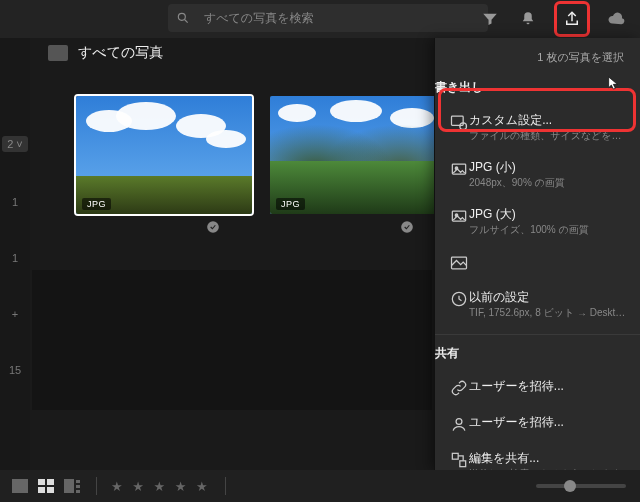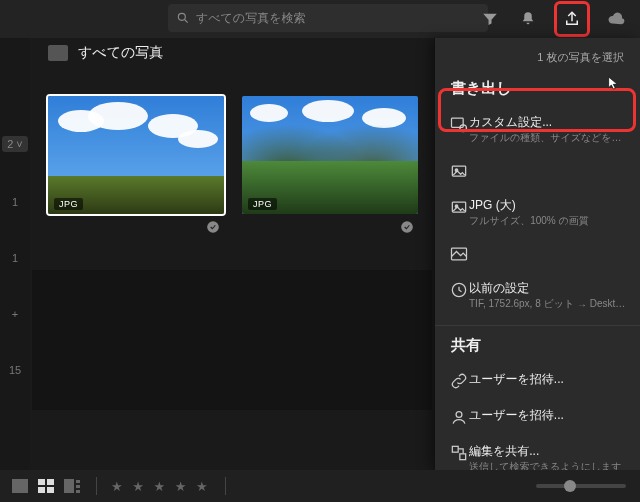--- a/index.html
+++ b/index.html
@@ -10,28 +10,28 @@
   .ticon { width: 24px; height: 24px; display: flex; align-items: center; justify-content: center; color: #999; }
   .ticon svg { width: 18px; height: 18px; }
   .share-highlight { border: 3px solid #e33; border-radius: 6px; padding: 3px; }
   .side-left { position: absolute; left: 0; top: 38px; width: 30px; bottom: 32px; background: #181818; display: flex; flex-direction: column; align-items: center; color: #888; font-size: 11px; padding-top: 8px; gap: 44px; }
   .side-left .tag { background: #333; padding: 2px 5px; border-radius: 3px; margin-top: 90px;}
   .side-left .num { color: #777; }
   .header-row { position: absolute; left: 48px; top: 44px; display: flex; align-items: center; gap: 10px; color: #eee; font-size: 14px; font-weight: 400; }
   .header-row .picon { width: 20px; height: 16px; background: #555; border-radius: 2px; display: inline-block; }
   .thumbs { position: absolute; left: 48px; top: 96px; display: flex; gap: 18px; }
   .thumb { width: 176px; }
-  .thumb-img { width: 176px; height: 118px; background: #333; position: relative; border-radius: 2px; overflow: hidden; }
+  .thumb-img { width: 176px; height: 118px; background: #333; position: relative; border-radius: 2px; overflow: hidden; margin-left: 28px; }
   .thumb.selected .thumb-img { outline: 2px solid #fff; }
   .badge-jpg { position: absolute; bottom: 4px; left: 6px; font-size: 9px; color: #fff; background: rgba(0,0,0,0.55); padding: 1px 5px; border-radius: 2px; letter-spacing: 0.5px;}
   .thumb-check { text-align: right; padding: 6px 4px 0 0; color: #888; }
   .thumb-check svg { width: 14px; height: 14px; }
   .export-panel { position: absolute; right: 0; top: 38px; width: 206px; bottom: 32px; background: #2b2b2b; border-left: 1px solid #111; padding: 12px 0 0 0; font-size: 12px; color: #ddd; box-shadow: -4px 0 12px rgba(0,0,0,0.4); }
   .export-panel .status { padding: 0 16px 10px; color: #aaa; font-size: 11px; text-align: right; }
-  .export-panel .section-title { padding: 4px 16px 8px; font-size: 15px; font-weight: 600; color: #eee; }
+  .export-panel .section-title { padding: 4px 0 8px; font-size: 12px; font-weight: 600; color: #eee; }
   .export-item { display: flex; padding: 8px 14px; align-items: flex-start; cursor: pointer; }
   .export-item .eicon { width: 20px; height: 20px; flex-shrink: 0; display:flex; align-items:center; justify-content:center; color:#aaa; }
   .export-item .etxt { flex: 1; min-width: 0; }
   .export-item .lbl { font-size: 12px; color: #eee; white-space: nowrap; overflow:hidden; }
   .export-item .sub { font-size: 10px; color: #888; white-space: nowrap; overflow: hidden; text-overflow: ellipsis; }
   .export-highlight { position: absolute; right: 4px; top: 88px; width: 198px; height: 44px; border: 3px solid #e33; border-radius: 8px; pointer-events: none; }
   .divider { height: 1px; background: #3a3a3a; margin: 6px 0; }
   .bottombar { position: absolute; left: 0; right: 0; bottom: 0; height: 32px; background: #202020; display: flex; align-items: center; padding: 0 10px; gap: 10px; color: #888; font-size: 13px; }
   .bottombar .views { display: flex; gap: 6px; }
   .bottombar .vbtn { width: 20px; height: 16px; display:flex; align-items:center; justify-content:center; }
@@ -50,21 +50,21 @@
 </style>
 </head>
 <body>
 
 <div class="topbar">
   <div class="search-box">
     <svg viewBox="0 0 24 24" width="14" height="14" fill="none" stroke="#888" stroke-width="2">
         <circle cx="10" cy="10" r="6"></circle>
         <line x1="15" y1="15" x2="20" y2="20"></line>
       </svg>
-    <span style="margin-left:6px;">すべての写真を検索</span>
+    <span style="margin-left:14px;">すべての写真を検索</span>
   </div>
   <div class="top-icons">
     <div class="ticon">
         <svg viewBox="0 0 24 24" fill="#999">
           <path d="M3 5h18l-7 8v5l-4 2v-7z"></path>
         </svg>
       </div>
     <div class="ticon">
         <svg viewBox="0 0 24 24" fill="#999">
           <path d="M12 3a5 5 0 0 0-5 5v4l-2 3h14l-2-3V8a5 5 0 0 0-5-5zm-2 14a2 2 0 0 0 4 0z"></path>
@@ -157,20 +157,24 @@
       </div>
   </div>
   <div class="export-item">
     <div class="eicon">
         <svg viewBox="0 0 24 24" fill="none" stroke="#ccc" stroke-width="1.5">
           <rect x="4" y="6" width="16" height="12" rx="1"></rect>
           <circle cx="9" cy="11" r="1.5" fill="#ccc"></circle>
           <path d="M5 17l5-5 4 4 2-2 3 3"></path>
         </svg>
       </div>
+    <div class="etxt">
+        <div class="lbl">JPG (小)</div>
+        <div class="sub">2048px、90% の画質</div>
+      </div>
   </div>
   <div class="export-item">
     <div class="eicon">
         <svg viewBox="0 0 24 24" fill="none" stroke="#ccc" stroke-width="1.5">
           <rect x="4" y="6" width="16" height="12" rx="1"></rect>
           <circle cx="9" cy="11" r="1.5" fill="#ccc"></circle>
           <path d="M5 17l5-5 4 4 2-2 3 3"></path>
         </svg>
       </div>
     <div class="etxt">

